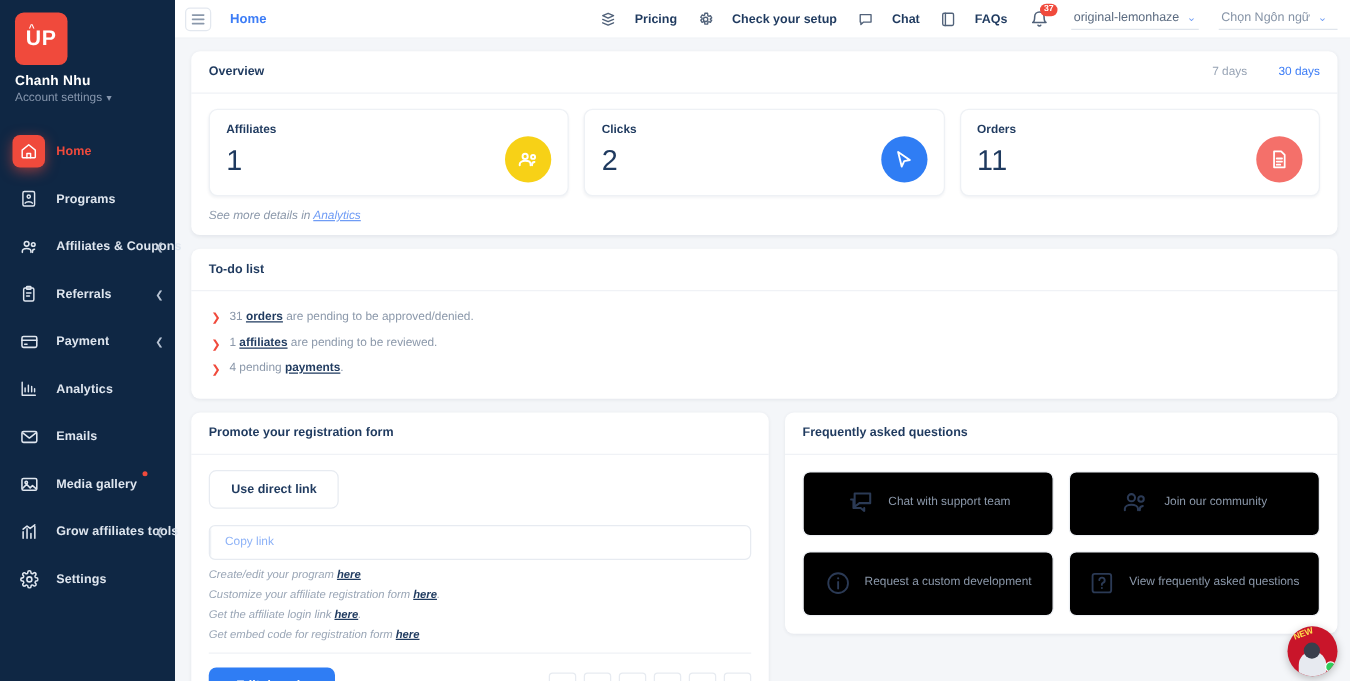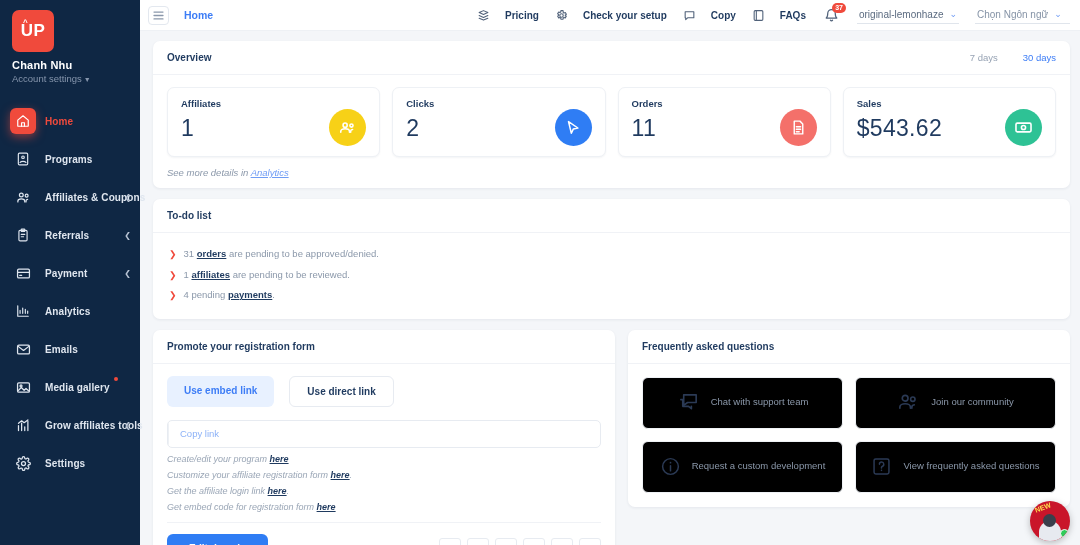--- a/index.html
+++ b/index.html
@@ -400,21 +400,21 @@
           </span>
           <span>Check your setup</span>
         </div>
 
         <div class="top-link">
           <span>
             <svg width="13" height="13" viewBox="0 0 24 24" fill="none" stroke="#51627a" stroke-width="2" stroke-linecap="round" stroke-linejoin="round">
                 <path d="M4 5h16v11H9l-4 3.5V16H4z"></path>
               </svg>
           </span>
-          <span>Copy</span>
+          <span>Chat</span>
         </div>
 
         <div class="top-link">
           <span>
             <svg width="13" height="13" viewBox="0 0 24 24" fill="none" stroke="#51627a" stroke-width="2" stroke-linecap="round" stroke-linejoin="round">
                 <rect x="4" y="3" width="16" height="18" rx="2"></rect>
                 <path d="M8 3v18"></path>
               </svg>
           </span>
           <span>FAQs</span>
@@ -483,30 +483,20 @@
             <div class="stat-label">Orders</div>
             <div class="stat-value">11</div>
             <div class="stat-ico" style="background:#f4706a">
               <svg width="17" height="17" viewBox="0 0 24 24" fill="none" stroke="#fff" stroke-width="2" stroke-linecap="round" stroke-linejoin="round">
                   <path d="M6 3h8l4 4v14H6z"></path>
                   <path d="M9 11h6M9 14.5h6M9 18h4"></path>
                 </svg>
             </div>
           </div>
 
-          <div class="stat">
-            <div class="stat-label">Sales</div>
-            <div class="stat-value">$543.62</div>
-            <div class="stat-ico" style="background:#2ec295">
-              <svg width="19" height="19" viewBox="0 0 24 24" fill="none" stroke="#fff" stroke-width="2" stroke-linecap="round" stroke-linejoin="round">
-                  <rect x="2.5" y="6.5" width="19" height="11" rx="1.6"></rect>
-                  <circle cx="12" cy="12" r="2.6"></circle>
-                </svg>
-            </div>
-          </div>
 
         </div>
 
         <div class="more-row">
           <span>See more details in</span>
           <a href="#">Analytics</a>
         </div>
       </div>
 
       <div class="card" style="margin-top:11px">
@@ -531,21 +521,20 @@
 
       <div class="row2">
 
         <div class="col-left">
           <div class="card">
             <div class="card-head">
               <div class="card-title">Promote your registration form</div>
             </div>
             <div class="promo-body">
               <div class="btn-group">
-                <div class="pill sel">Use embed link</div>
                 <div class="pill out">Use direct link</div>
               </div>
 
               <div class="url-row">
                 <div class="copy-btn">Copy link</div>
               </div>
 
               <div class="hint">
                 <span>Create/edit your program </span><a href="#">here</a><span></span>
               </div>

